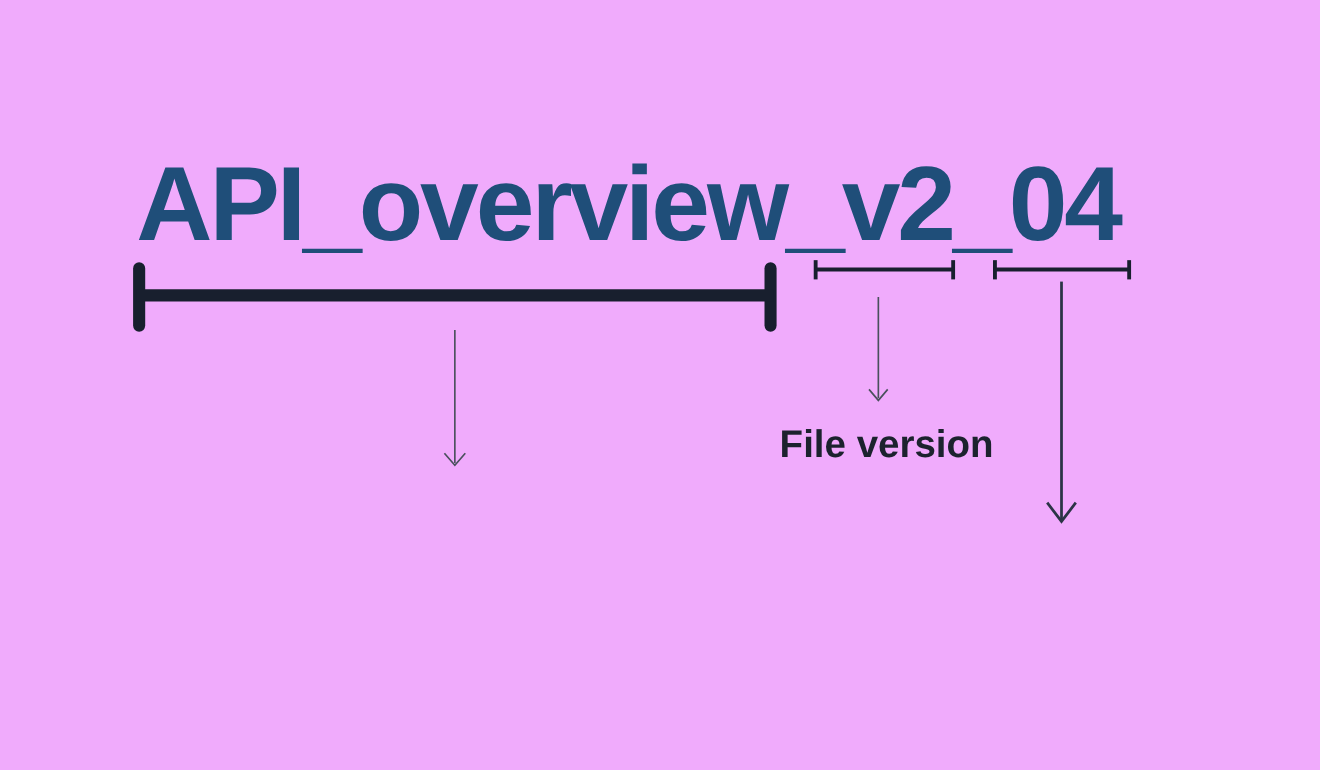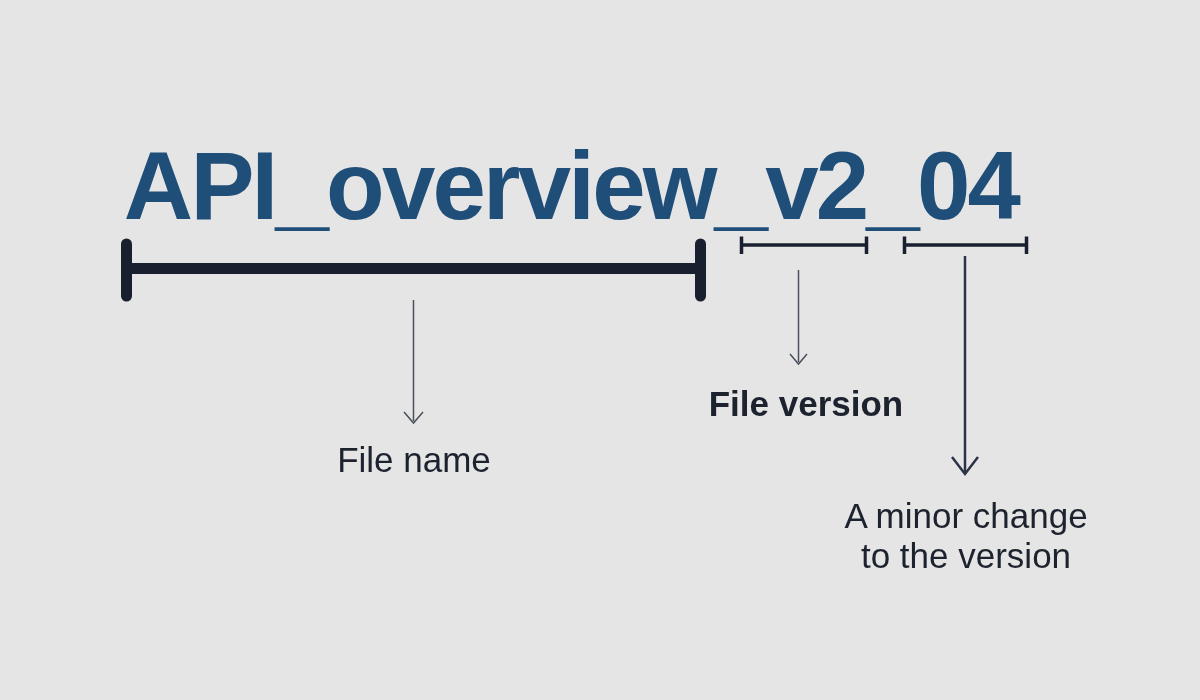--- a/index.html
+++ b/index.html
@@ -5,21 +5,21 @@
   html, body {
     margin: 0;
     padding: 0;
     background: #ffffff;
     font-family: "Liberation Sans", sans-serif;
   }
   .canvas {
     position: relative;
     width: 1200px;
     height: 700px;
-    background: #e5e5e5;
+    background: #f0abfc;
     overflow: hidden;
   }
   .filename-title {
     position: absolute;
     top: 138px;
     left: -29px;
     width: 1200px;
     margin: 0;
     text-align: center;
     font-size: 96px;
@@ -84,20 +84,17 @@
       <line x1="798.5" y1="270" x2="798.5" y2="362"></line>
       <polyline points="790,354 798.5,364 807,354"></polyline>
     </g>
 
     <g stroke="#2b3446" fill="none" stroke-width="2.5">
       <line x1="965" y1="256" x2="965" y2="472"></line>
       <polyline points="952,457 965,474 978,457"></polyline>
     </g>
   </svg>
 
-  <div class="label label-file-name">File name</div>
 
   <div class="label label-file-version">File version</div>
 
-  <div class="label label-minor-change">A minor change
-to the version</div>
 
 </div>
 
 </body></html>

